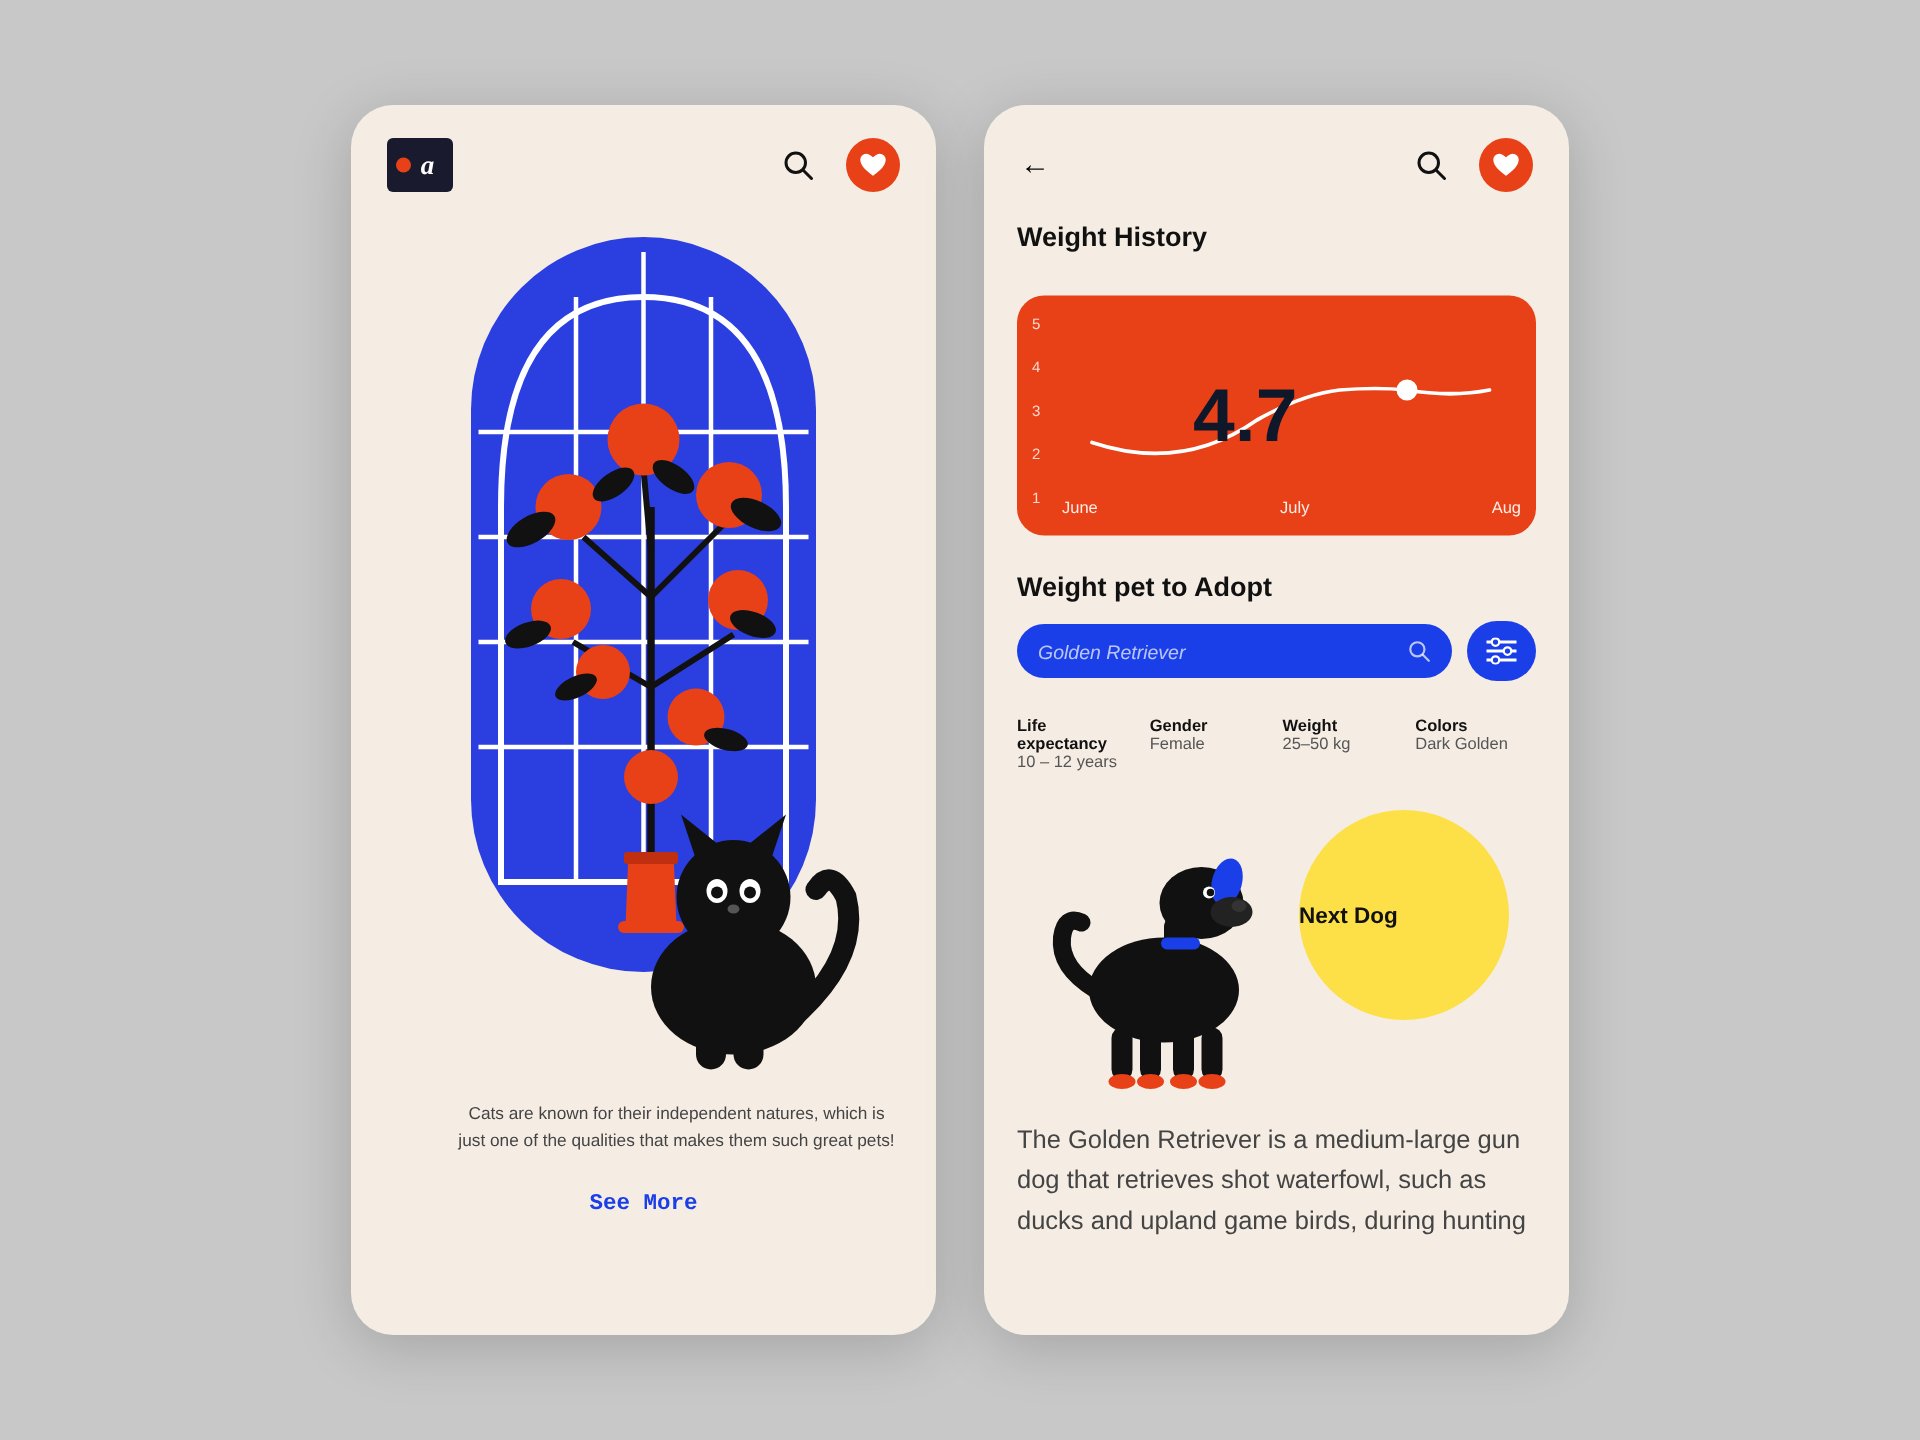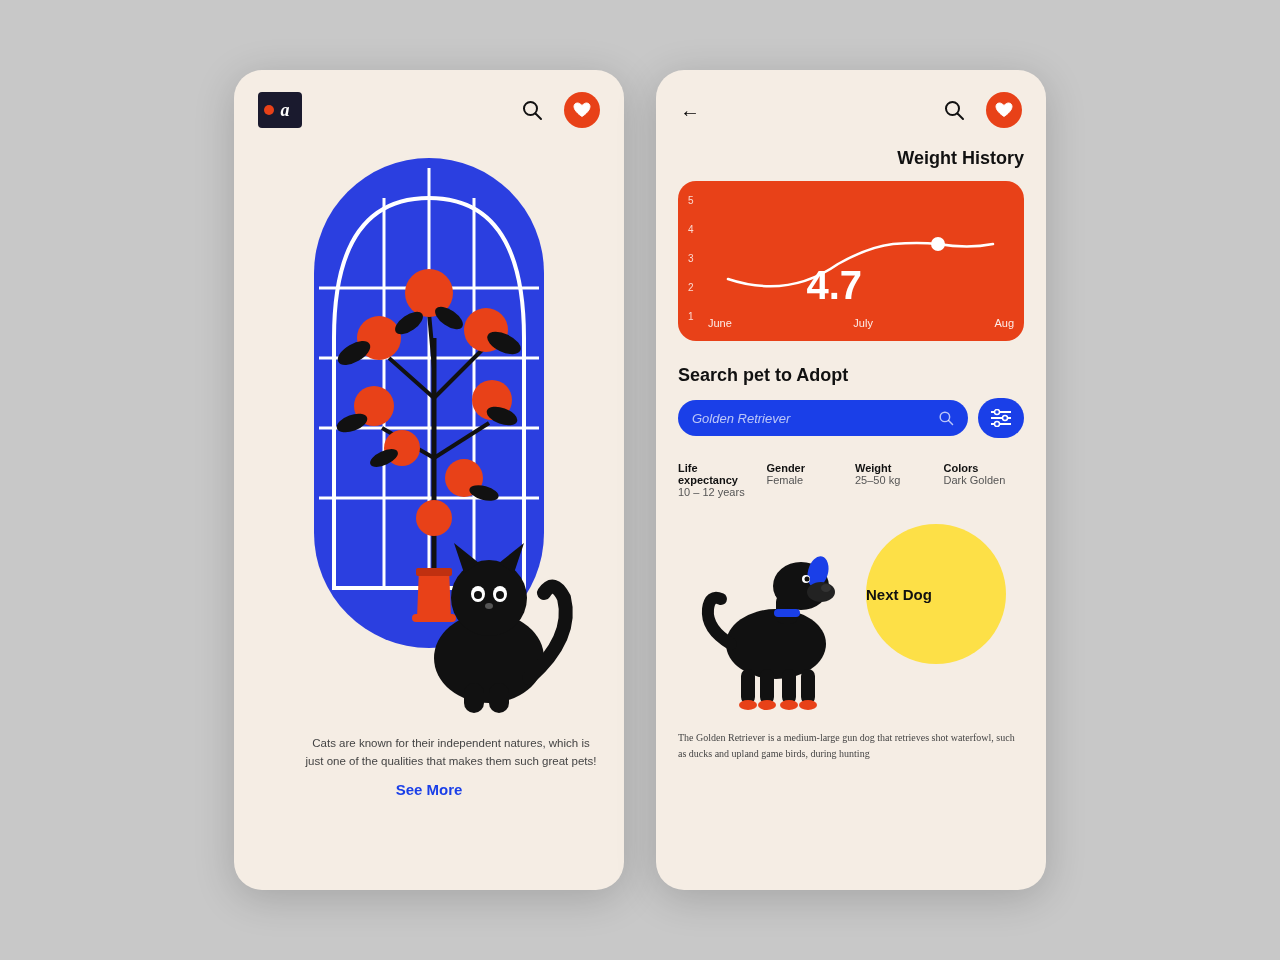--- a/index.html
+++ b/index.html
@@ -99,46 +99,45 @@
       font-size: 11.5px;
       color: #444;
       line-height: 1.6;
       font-family: sans-serif;
       margin-left: 44px;
     }
     .see-more {
       color: #1a3fe8;
       font-size: 15px;
       font-weight: bold;
-      margin-top: 10px;
+      margin-top: 23px;
       cursor: pointer;
-      font-family: Liberation Sans, sans-serif;
+      font-family: Liberation Mono, monospace;
     }
     
     .right-header {
       display: flex;
       align-items: center;
       justify-content: space-between;
       padding: 22px 24px 10px;
     }
     .back-arrow {
       font-size: 20px;
       cursor: pointer;
       font-family: sans-serif;
     }
     .weight-section {
       padding: 10px 22px 16px;
     }
     .section-title {
       font-size: 18px;
       font-weight: bold;
       color: #111;
-      margin-bottom: 12px;
-      font-family: sans-serif;
-      text-align: right;
+      margin-bottom: 28px;
+      font-family: sans-serif;
     }
     .weight-chart-card {
       background: #e84118;
       border-radius: 18px;
       padding: 16px 20px 10px;
       position: relative;
       height: 160px;
       overflow: hidden;
     }
     .chart-y-labels {
@@ -152,25 +151,24 @@
     .chart-y-label {
       font-size: 10px;
       color: rgba(255,255,255,0.8);
       font-family: sans-serif;
     }
     .chart-value {
       position: absolute;
       left: 50%;
       top: 50%;
       transform: translate(-80%, -50%);
-      font-size: 40px;
-      font-weight: bold;
-      color: #ffffff;
-      font-family: sans-serif;
-      margin-top: 24px;
+      font-size: 50px;
+      font-weight: bold;
+      color: #0f172a;
+      font-family: sans-serif;
     }
     .chart-x-labels {
       position: absolute;
       bottom: 12px;
       left: 30px;
       right: 10px;
       display: flex;
       justify-content: space-between;
       gap: 11px;
     }
@@ -257,24 +255,24 @@
     }
     .next-dog-label {
       color: #111;
       font-size: 15px;
       font-weight: bold;
       font-family: sans-serif;
       text-align: center;
     }
     .dog-desc {
       padding: 6px 22px;
-      font-size: 10px;
+      font-size: 17px;
       color: #444;
       line-height: 1.6;
-      font-family: Liberation Serif, serif;
+      font-family: Liberation Sans, sans-serif;
     }
     
     svg { display: block; }
   </style>
 </head>
 <body>
 
 <div class="phone-card phone-left">
   <div class="left-header">
     <div class="logo-box">
@@ -406,21 +404,21 @@
       <div class="chart-value">4.7</div>
       <div class="chart-x-labels">
         <span class="chart-x-label">June</span>
         <span class="chart-x-label">July</span>
         <span class="chart-x-label">Aug</span>
       </div>
     </div>
   </div>
 
   <div class="search-section">
-    <div class="search-title">Search  pet to Adopt</div>
+    <div class="search-title">Weight  pet to Adopt</div>
     <div class="search-row">
       <div class="search-input-wrap">
         <span class="search-input-text">Golden Retriever</span>
         <svg width="16" height="16" viewBox="0 0 22 22" fill="none">
           <circle cx="9.5" cy="9.5" r="6.5" stroke="rgba(255,255,255,0.7)" stroke-width="2"></circle>
           <line x1="14.5" y1="14.5" x2="20" y2="20" stroke="rgba(255,255,255,0.7)" stroke-width="2" stroke-linecap="round"></line>
         </svg>
       </div>
       <div class="filter-btn">
         <svg width="22" height="18" viewBox="0 0 22 18" fill="none">

